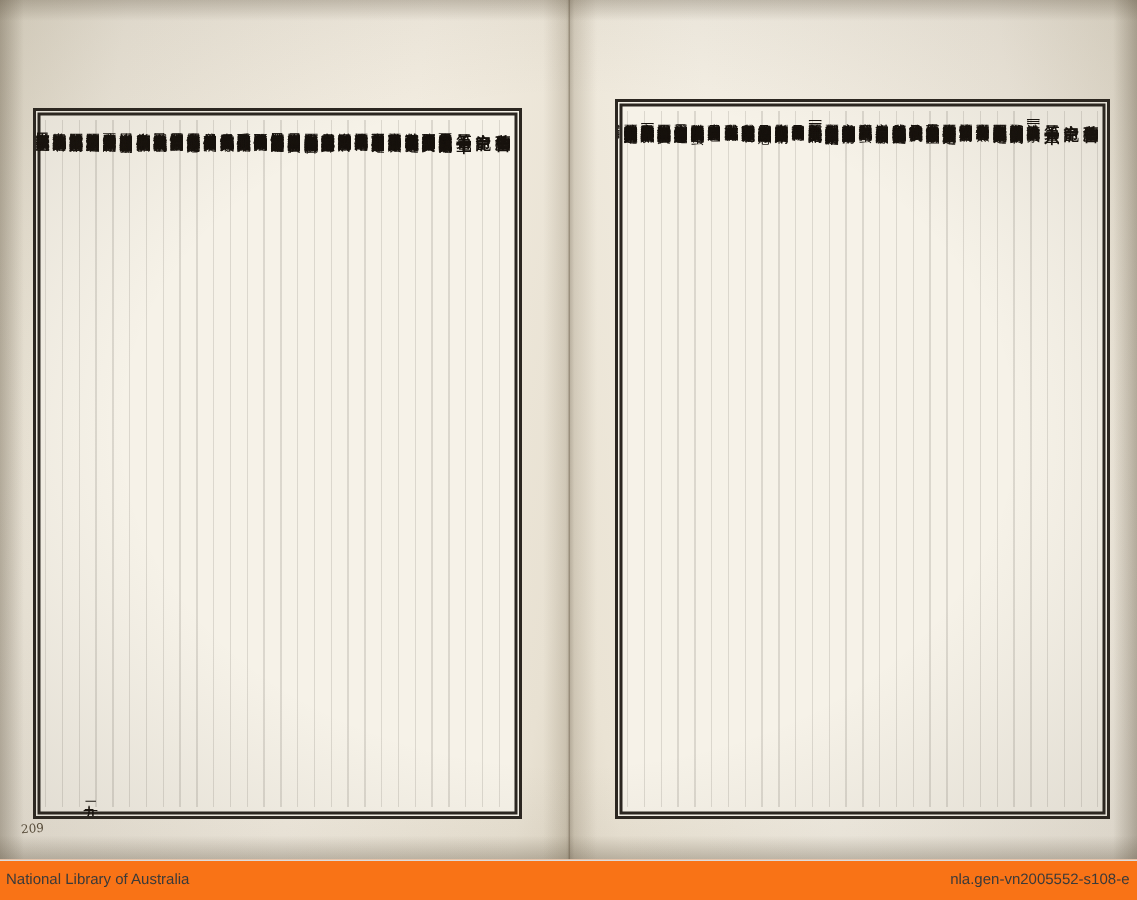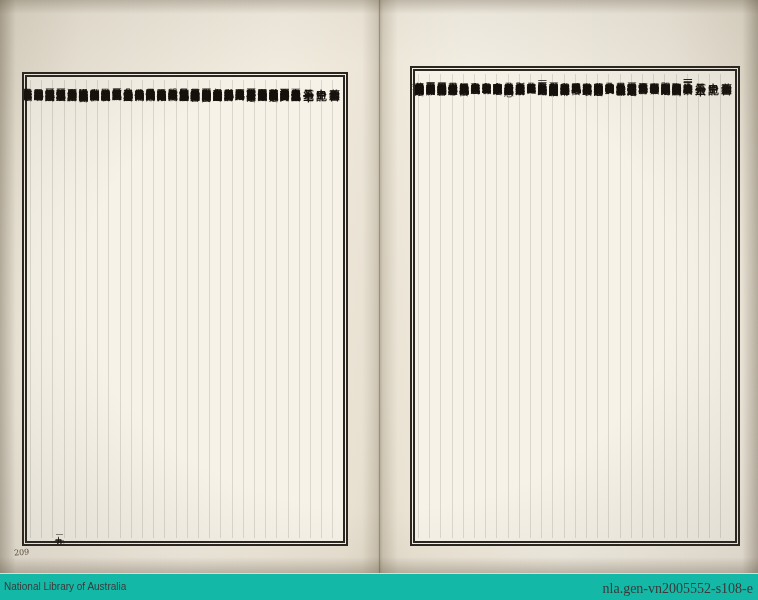--- a/index.html
+++ b/index.html
@@ -134,37 +134,37 @@
     color: #5a4f3c;
     transform: rotate(-4deg);
   }
   
   #footer {
     position: absolute;
     left: 0;
     top: 573px;
     width: 758px;
     height: 27px;
-    background: #14b8a6;
+    background: #f97316;
     border-top: 1px solid #dcdcdc;
   }
   #footer-left {
     position: absolute;
     left: 4px;
     top: 7px;
     font-family: "Liberation Sans", sans-serif;
     font-size: 10px;
     color: #3a3a3a;
   }
   #footer-right {
     position: absolute;
     right: 5px;
     top: 7px;
-    font-family: Liberation Serif, serif;
-    font-size: 14px;
+    font-family: Liberation Sans, sans-serif;
+    font-size: 10px;
     color: #3a3a3a;
   }
   
   #vignette {
     position: absolute;
     left: 0; top: 0; width: 758px; height: 573px;
     pointer-events: none;
     background:
       radial-gradient(ellipse at 50% 50%, rgba(0,0,0,0) 55%, rgba(60,50,36,0.13) 100%);
   }

